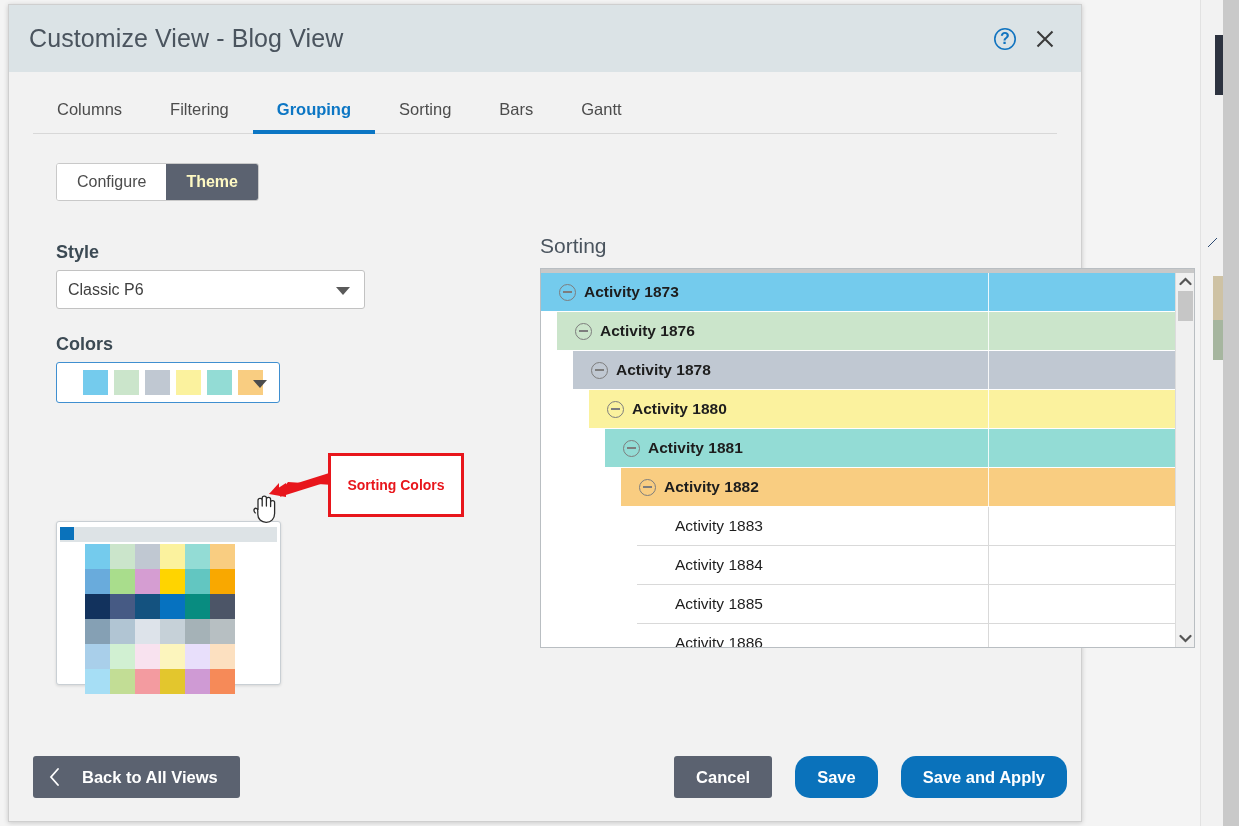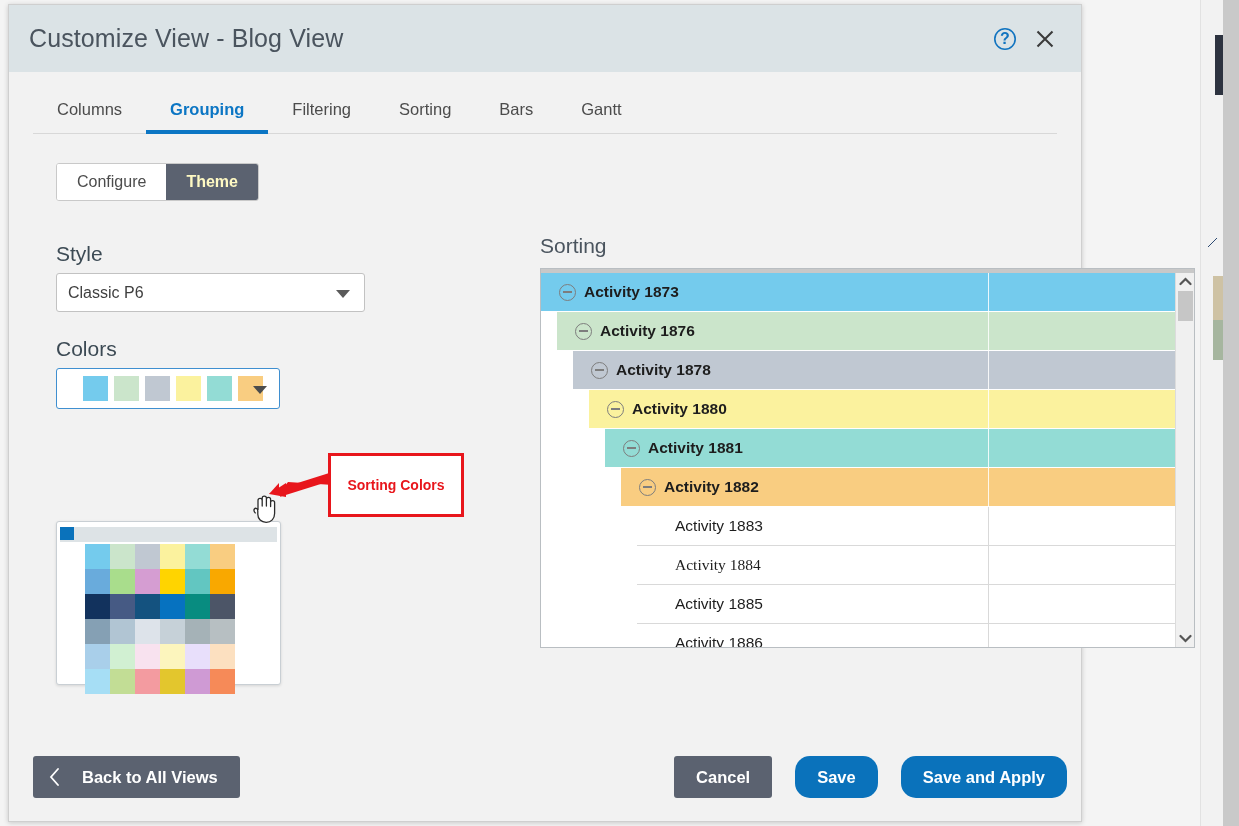--- a/index.html
+++ b/index.html
@@ -98,21 +98,21 @@
   .seg-btn {
     font-size: 16px; padding: 9px 20px; cursor: pointer;
     background: #fff; color: #4c4c4c; border: none;
     font-family: "Liberation Sans", sans-serif;
   }
   .seg-btn.active { background: #5b6270; color: #fef9c3; font-weight: bold; }
 
   
   #left-col { position: absolute; left: 47px; top: 108px; width: 430px; }
   .field-label {
-    font-size: 21px; font-weight: normal; color: #3c4a54; margin-bottom: 7px;
+    font-size: 18px; font-weight: bold; color: #3c4a54; margin-bottom: 7px;
   }
   #style-select {
     width: 309px; height: 39px;
     background: #fff; border: 1px solid #c2c2c2; border-radius: 3px;
     display: flex; align-items: center; padding: 0 11px;
     font-size: 16px; color: #3f3f3f; cursor: pointer; position: relative;
   }
   #style-select .caret {
     position: absolute; right: 14px; top: 50%; margin-top: -3px;
     width: 0; height: 0;
@@ -279,22 +279,22 @@
     <button class="title-icon-btn">
       <svg width="26" height="26" viewBox="0 0 26 26">
         <path d="M5.5 5.5 L20.5 20.5 M20.5 5.5 L5.5 20.5" stroke="#3b3b3b" stroke-width="2.1" fill="none"></path>
       </svg>
     </button>
   </div>
 
   <div id="tabbar">
     <div id="tabstrip">
       <div class="tab">Columns</div>
+      <div class="tab">Filtering</div>
       <div class="tab active">Grouping</div>
-      <div class="tab">Filtering</div>
       <div class="tab">Sorting</div>
       <div class="tab">Bars</div>
       <div class="tab">Gantt</div>
     </div>
   </div>
 
   <div id="body">
 
     <div id="segmented">
       <button class="seg-btn">Configure</button>
@@ -513,21 +513,21 @@
                 </span>
                 <span>Activity 1882</span>
               </div>
             </div>
             <div class="act-row leaf" style="margin-left: 96px;">
               <span class="col-split" style="left: 351px;"></span>
               <div class="act-label" style="margin-left: 38px;">
                 <span>Activity 1883</span>
               </div>
             </div>
-            <div class="act-row leaf" style="margin-left: 96px; font-family: Liberation Serif, serif;">
+            <div class="act-row leaf" style="margin-left: 96px;">
               <span class="col-split" style="left: 351px;"></span>
               <div class="act-label" style="margin-left: 38px;">
                 <span>Activity 1884</span>
               </div>
             </div>
             <div class="act-row leaf" style="margin-left: 96px;">
               <span class="col-split" style="left: 351px;"></span>
               <div class="act-label" style="margin-left: 38px;">
                 <span>Activity 1885</span>
               </div>

